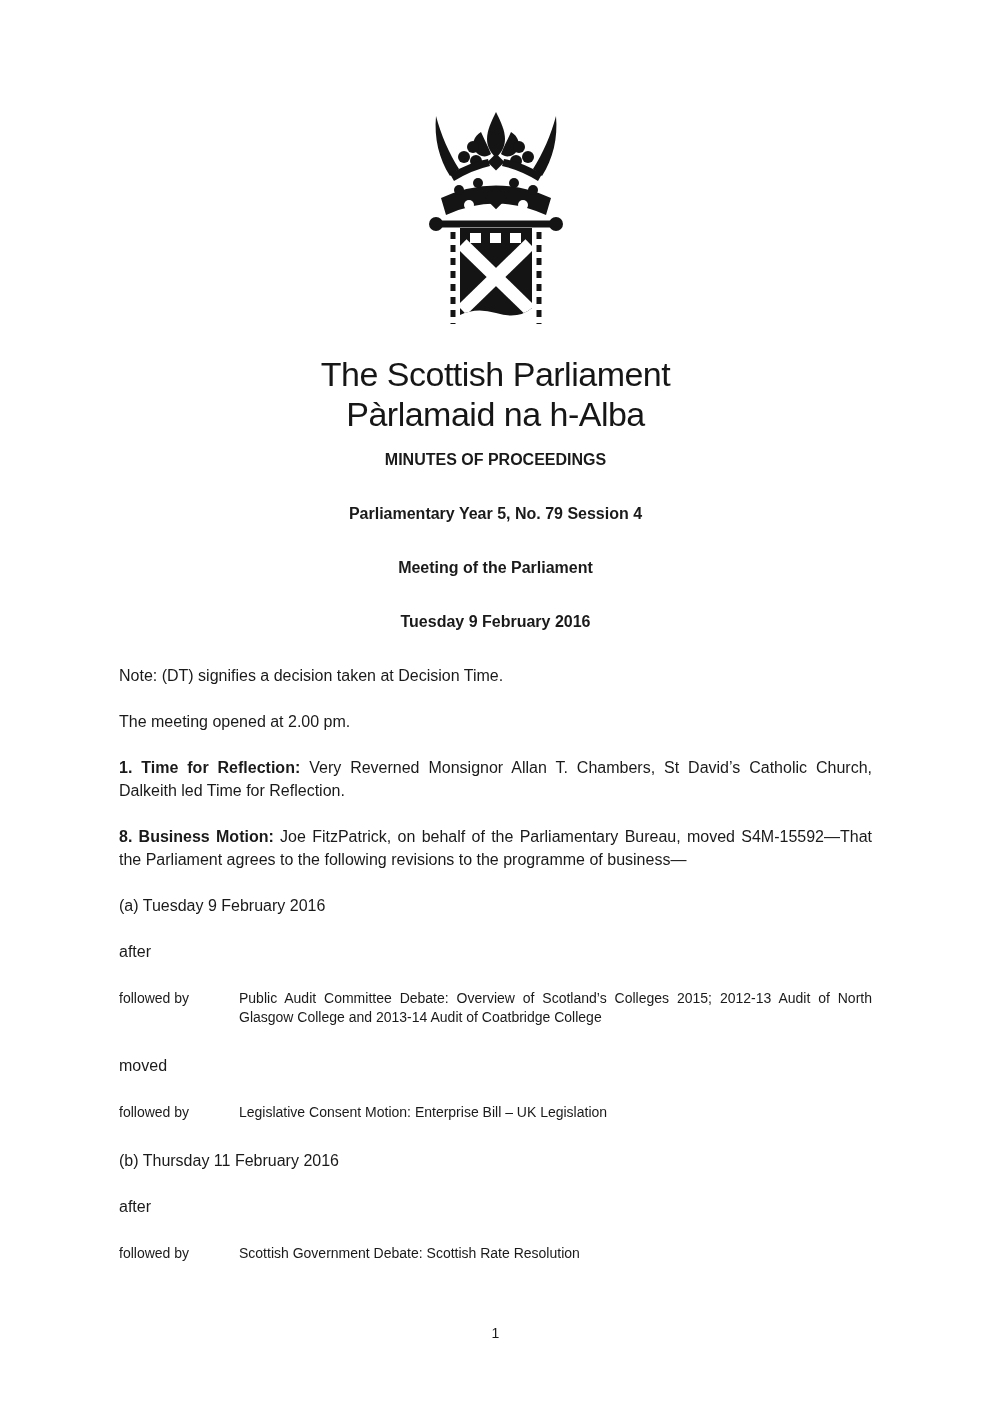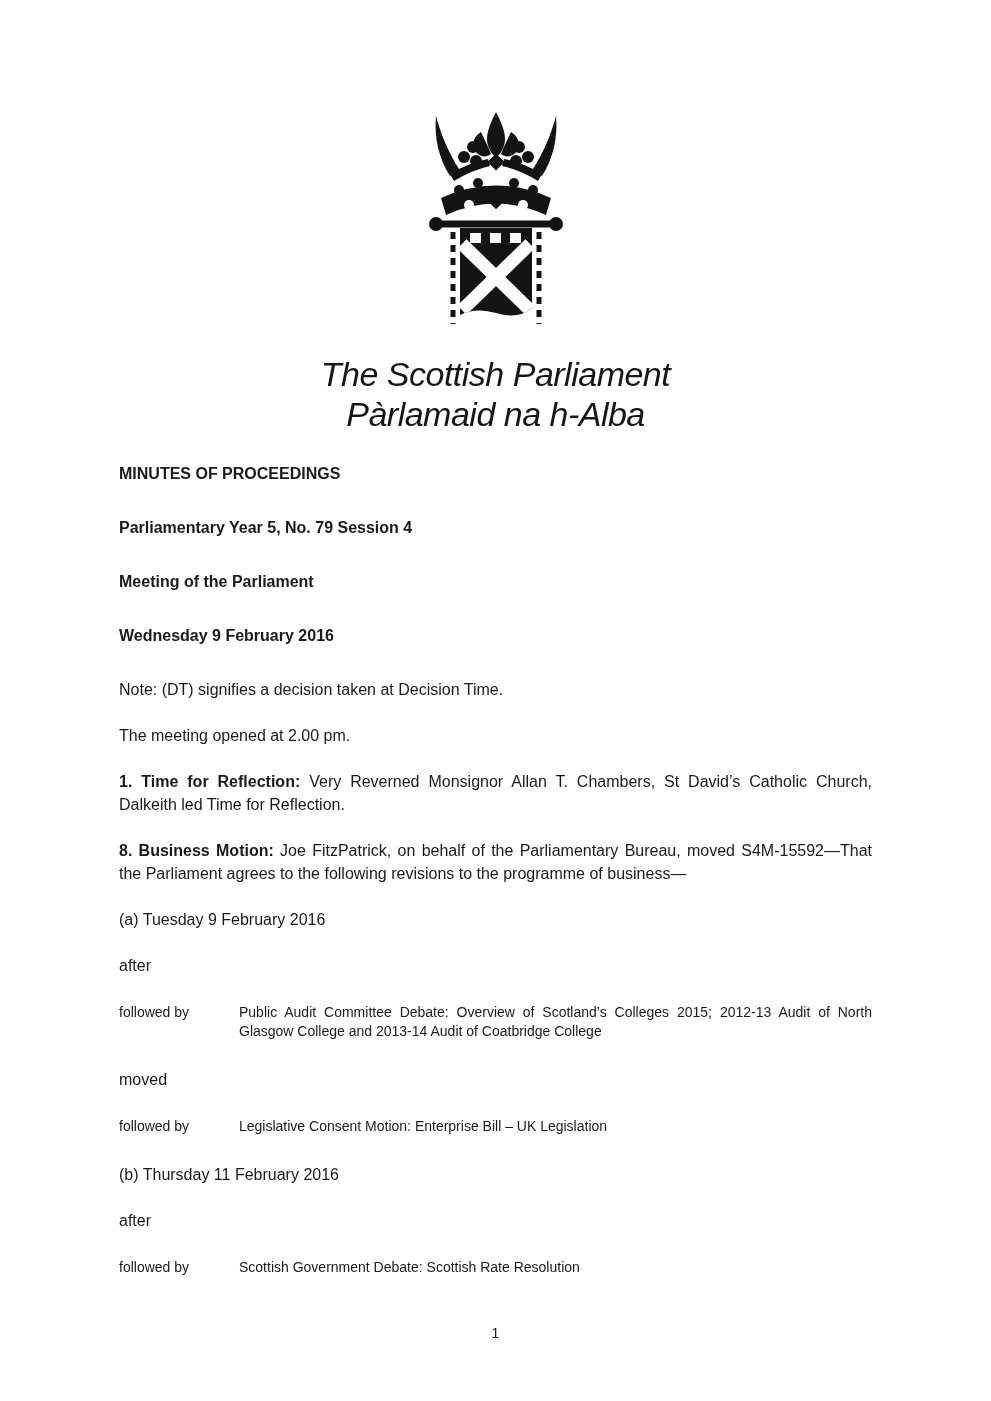--- a/index.html
+++ b/index.html
@@ -15,35 +15,34 @@
     color: #1a1a1a;
     font-family: "Liberation Sans", sans-serif;
     font-size: 16px;
     line-height: 23px;
     box-sizing: border-box;
     padding: 112px 119px 40px 119px;
     position: relative;
   }
   .masthead {
     text-align: center;
-    margin-bottom: 28px;
-    font-style: italic;
+    margin-bottom: 14px;
   }
   .crest {
     display: inline-block;
   }
   .wordmark {
     margin-top: 4px;
     font-size: 34px;
     line-height: 40px;
     letter-spacing: -0.5px;
     color: #161616;
     font-weight: 400;
   }
-  .headings { text-align: left; }
+  .headings { text-align: center; }
   .doc-heading {
     font-size: 16px;
     font-weight: bold;
     margin: 0 0 31px 0;
     line-height: 23px;
   }
   .body-text p { margin: 0 0 23px 0; }
   .para-just { text-align: justify; }
   .fb-row {
     display: grid;
@@ -130,21 +129,21 @@
     <div class="wordmark">
       <div>The Scottish Parliament</div>
       <div>Pàrlamaid na h-Alba</div>
     </div>
   </div>
 
   <div class="headings">
     <div class="doc-heading">MINUTES OF PROCEEDINGS</div>
     <div class="doc-heading">Parliamentary Year 5, No. 79 Session 4</div>
     <div class="doc-heading">Meeting of the Parliament</div>
-    <div class="doc-heading">Wednesday 9 February 2016</div>
+    <div class="doc-heading">Tuesday 9 February 2016</div>
   </div>
 
   <div class="body-text">
 
     <p>Note: (DT) signifies a decision taken at Decision Time.</p>
 
     <p>The meeting opened at 2.00 pm.</p>
 
     <p class="para-just"><strong>1. Time for Reflection:</strong> <span>Very Reverned Monsignor Allan T. Chambers, St David’s Catholic Church, Dalkeith led Time for Reflection.</span></p>
 

